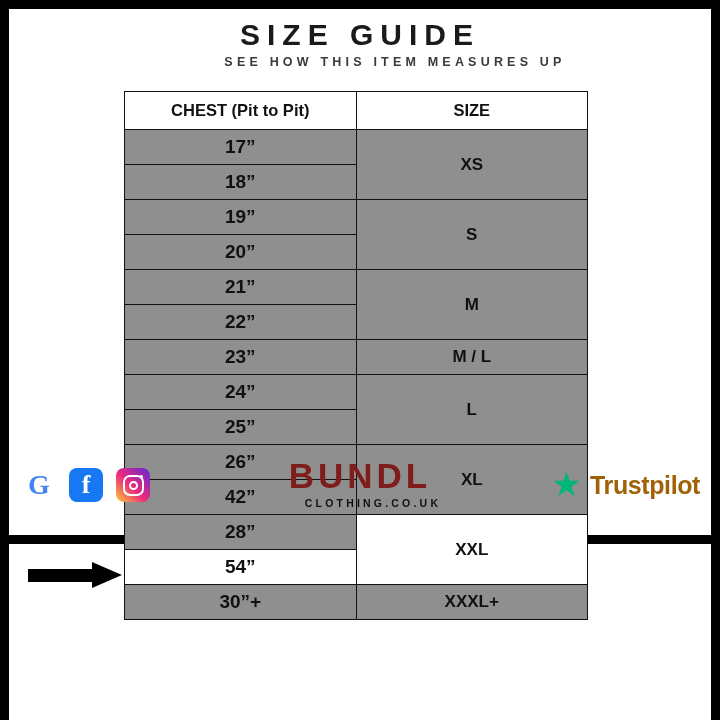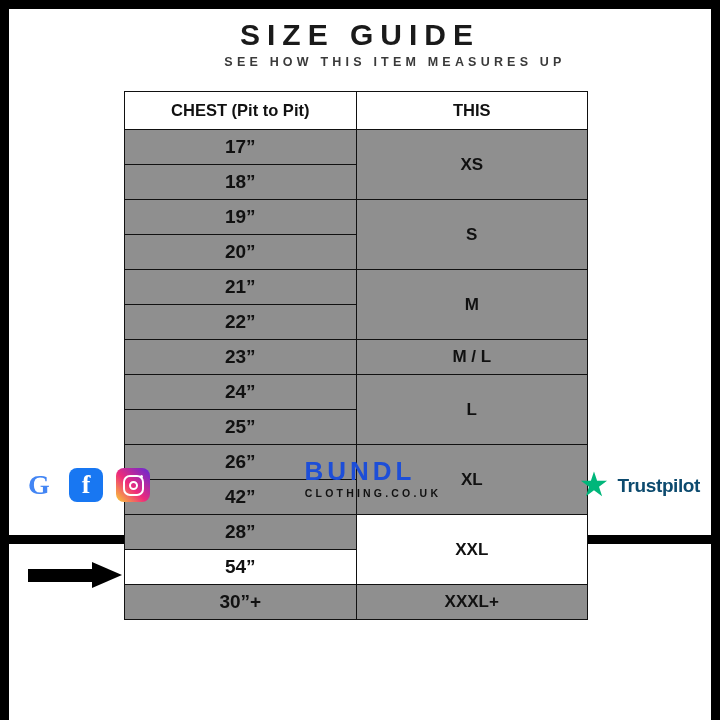--- a/index.html
+++ b/index.html
@@ -193,24 +193,24 @@
   }
 
   .brand {
     position: absolute;
     left: 0;
     top: 8px;
     width: 720px;
     text-align: center;
   }
   .brand-name {
-    font-size: 26px;
+    font-size: 35px;
     font-weight: bold;
     letter-spacing: 4px;
-    color: #1d4ed8;
+    color: #7f1d1d;
     line-height: 1.05;
   }
   .brand-sub {
     font-size: 10.5px;
     font-weight: bold;
     letter-spacing: 3.2px;
     color: #111111;
     margin-top: 2px;
     padding-left: 26px;
   }
@@ -225,45 +225,45 @@
   }
   .tp-star {
     width: 33px;
     height: 33px;
     color: #00B67A;
     font-size: 34px;
     line-height: 31px;
     text-align: center;
   }
   .tp-name {
-    font-size: 19px;
+    font-size: 25px;
     font-weight: bold;
     letter-spacing: -0.4px;
-    color: #0c4a6e;
+    color: #a16207;
   }
 </style>
 </head>
 <body>
 
 <div class="page">
 
   <div class="frame-top"></div>
   <div class="frame-bottom"></div>
   <div class="frame-left"></div>
   <div class="frame-right"></div>
 
   <div class="title">SIZE GUIDE</div>
   <div class="subtitle">SEE HOW THIS ITEM MEASURES UP</div>
 
   <div class="table-wrap">
     <table class="size-table">
       <tbody>
         <tr>
           <td class="head">CHEST (Pit to Pit)</td>
-          <td class="head">THIS</td>
+          <td class="head">SIZE</td>
         </tr>
 
         <tr>
           <td class="chest grey">17”</td>
           <td class="size grey" rowspan="2">XS</td>
         </tr>
         <tr>
           <td class="chest grey">18”</td>
         </tr>
 

